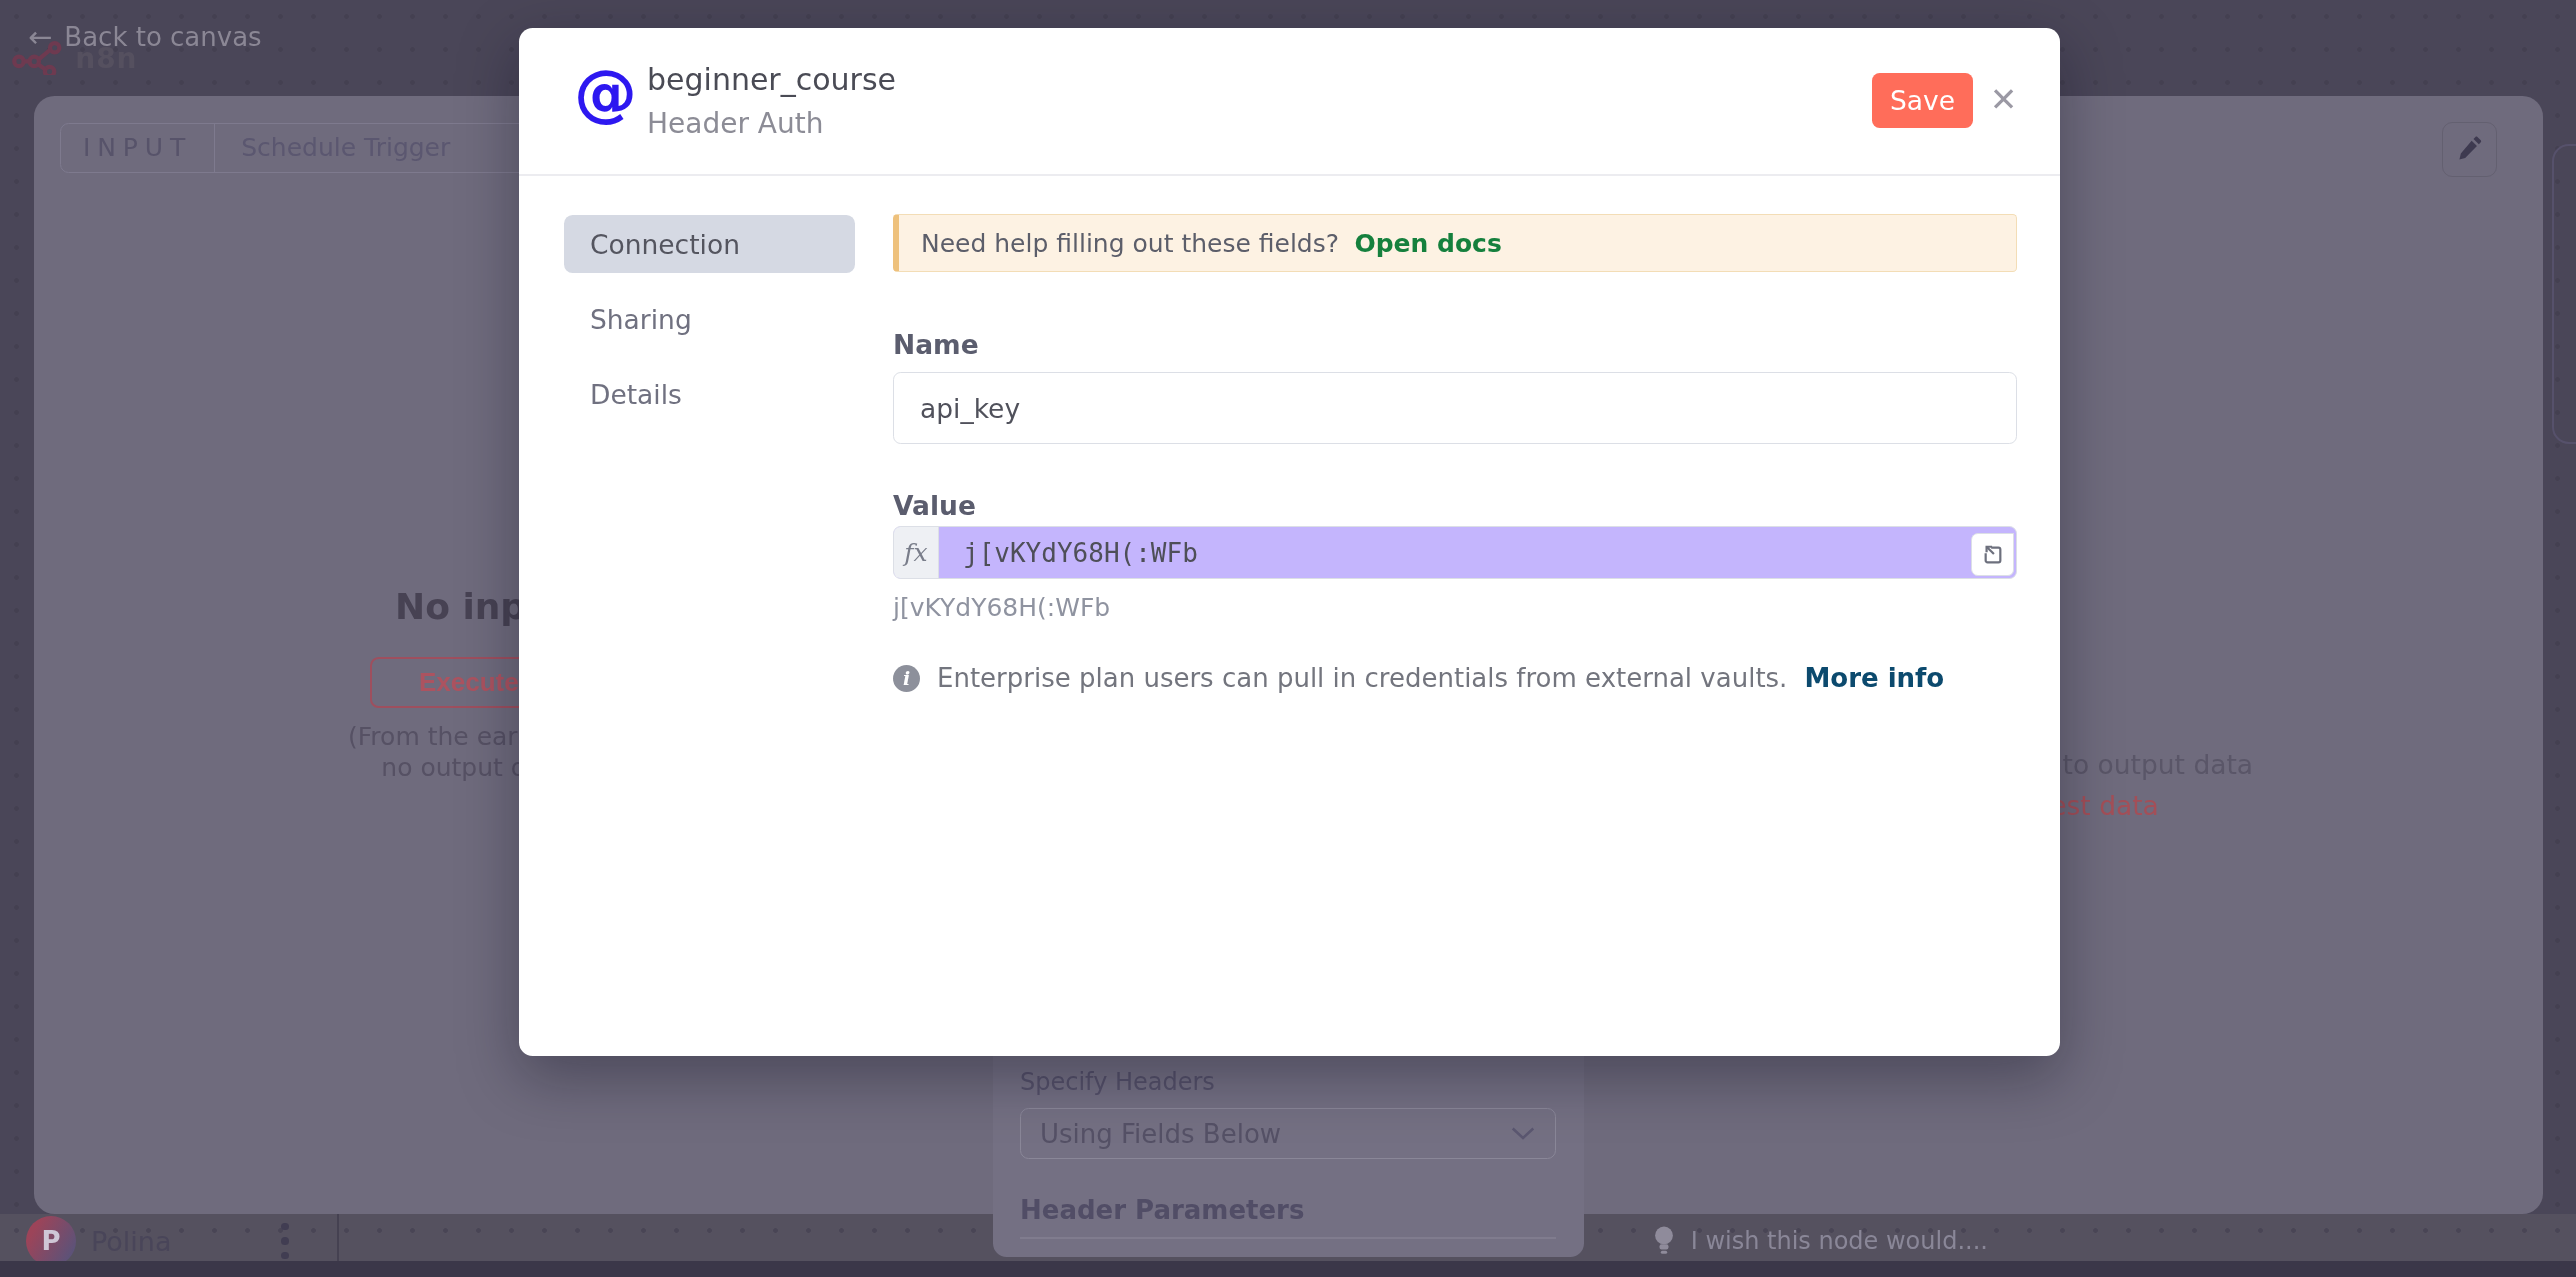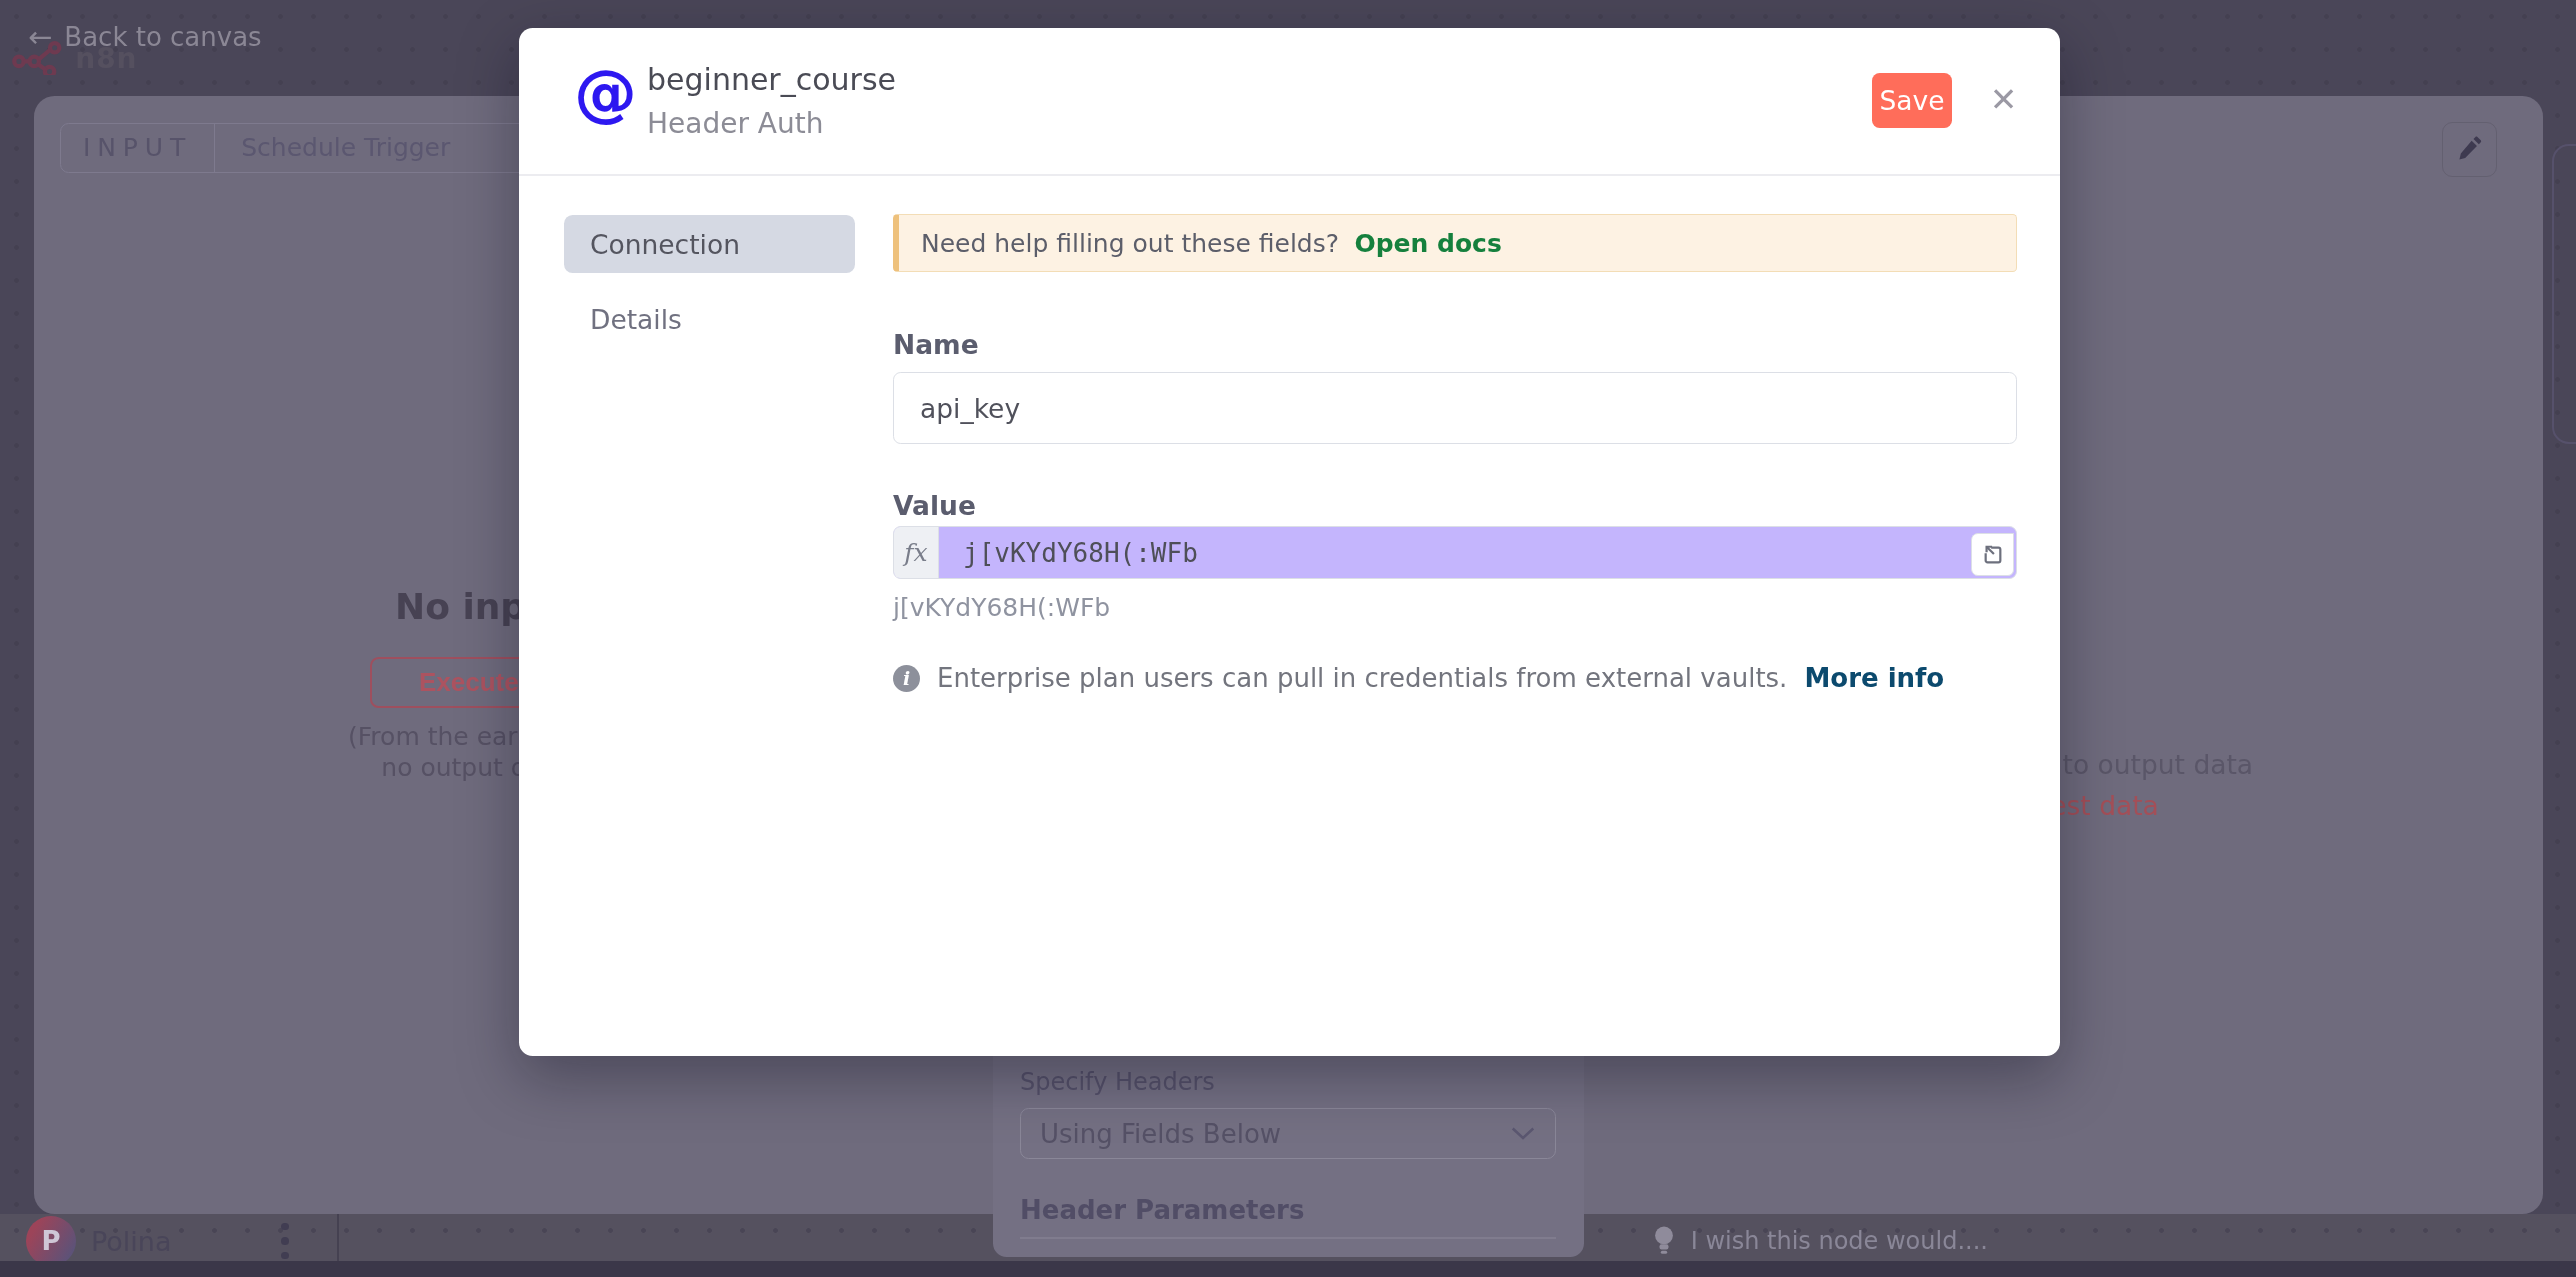--- a/index.html
+++ b/index.html
@@ -75,21 +75,21 @@
 
   
   .modal { position: absolute; left: 519px; top: 28px; width: 1541px; height: 1028px;
       background: #ffffff; border-radius: 13.7px; z-index: 10;
       box-shadow: 0 20.6px 60px rgba(10,8,25,.35); }
   .modal-header { position: absolute; left: 0; top: 0; width: 100%; height: 146px; }
   .cred-at { position: absolute; left: 55px; top: 33px; font-size: 63px; font-weight: bold;
       color: #2d18f0; line-height: 1; }
   .modal-title { position: absolute; left: 128px; top: 34px; font-size: 30px; color: #4a4b55; }
   .modal-sub { position: absolute; left: 128px; top: 79px; font-size: 28px; color: #8c8c96; }
-  .save-btn { position: absolute; left: 1353px; top: 45px; width: 80px; height: 55px;
+  .save-btn { position: absolute; left: 1353px; top: 45px; width: 101px; height: 55px;
       background: #ff6d5a; border: none; border-radius: 7.7px; color: #ffffff; font-size: 26.5px;
       display: flex; align-items: center; justify-content: center;
       font-family: "DejaVu Sans", sans-serif; }
   .close-x { position: absolute; left: 1463px; top: 50px; width: 43px; height: 43px;
       color: #9b99a4; font-size: 33px; display: flex; align-items: center; justify-content: center; }
   .modal-divider { position: absolute; left: 0; top: 146px; width: 100%; height: 1.7px; background: #ececf0; }
 
   .tabs { position: absolute; left: 45px; top: 187px; width: 291px; display: flex;
       flex-direction: column; gap: 17px; }
   .tab { height: 58px; display: flex; align-items: center; padding: 12px 26px;
@@ -211,20 +211,21 @@
       <div class="cred-at">@</div>
       <div class="modal-title">beginner_course</div>
       <div class="modal-sub">Header Auth</div>
       <button class="save-btn">Save</button>
       <div class="close-x">✕</div>
     </div>
     <div class="modal-divider"></div>
 
     <div class="tabs">
       <div class="tab active">Connection</div>
+      <div class="tab">Sharing</div>
       <div class="tab">Details</div>
     </div>
 
     <div class="content">
       <div class="banner">
         <span>Need help filling out these fields?</span>
         <span class="docs">Open docs</span>
       </div>
 
       <div class="field-label" style="top:301px;">Name</div>

